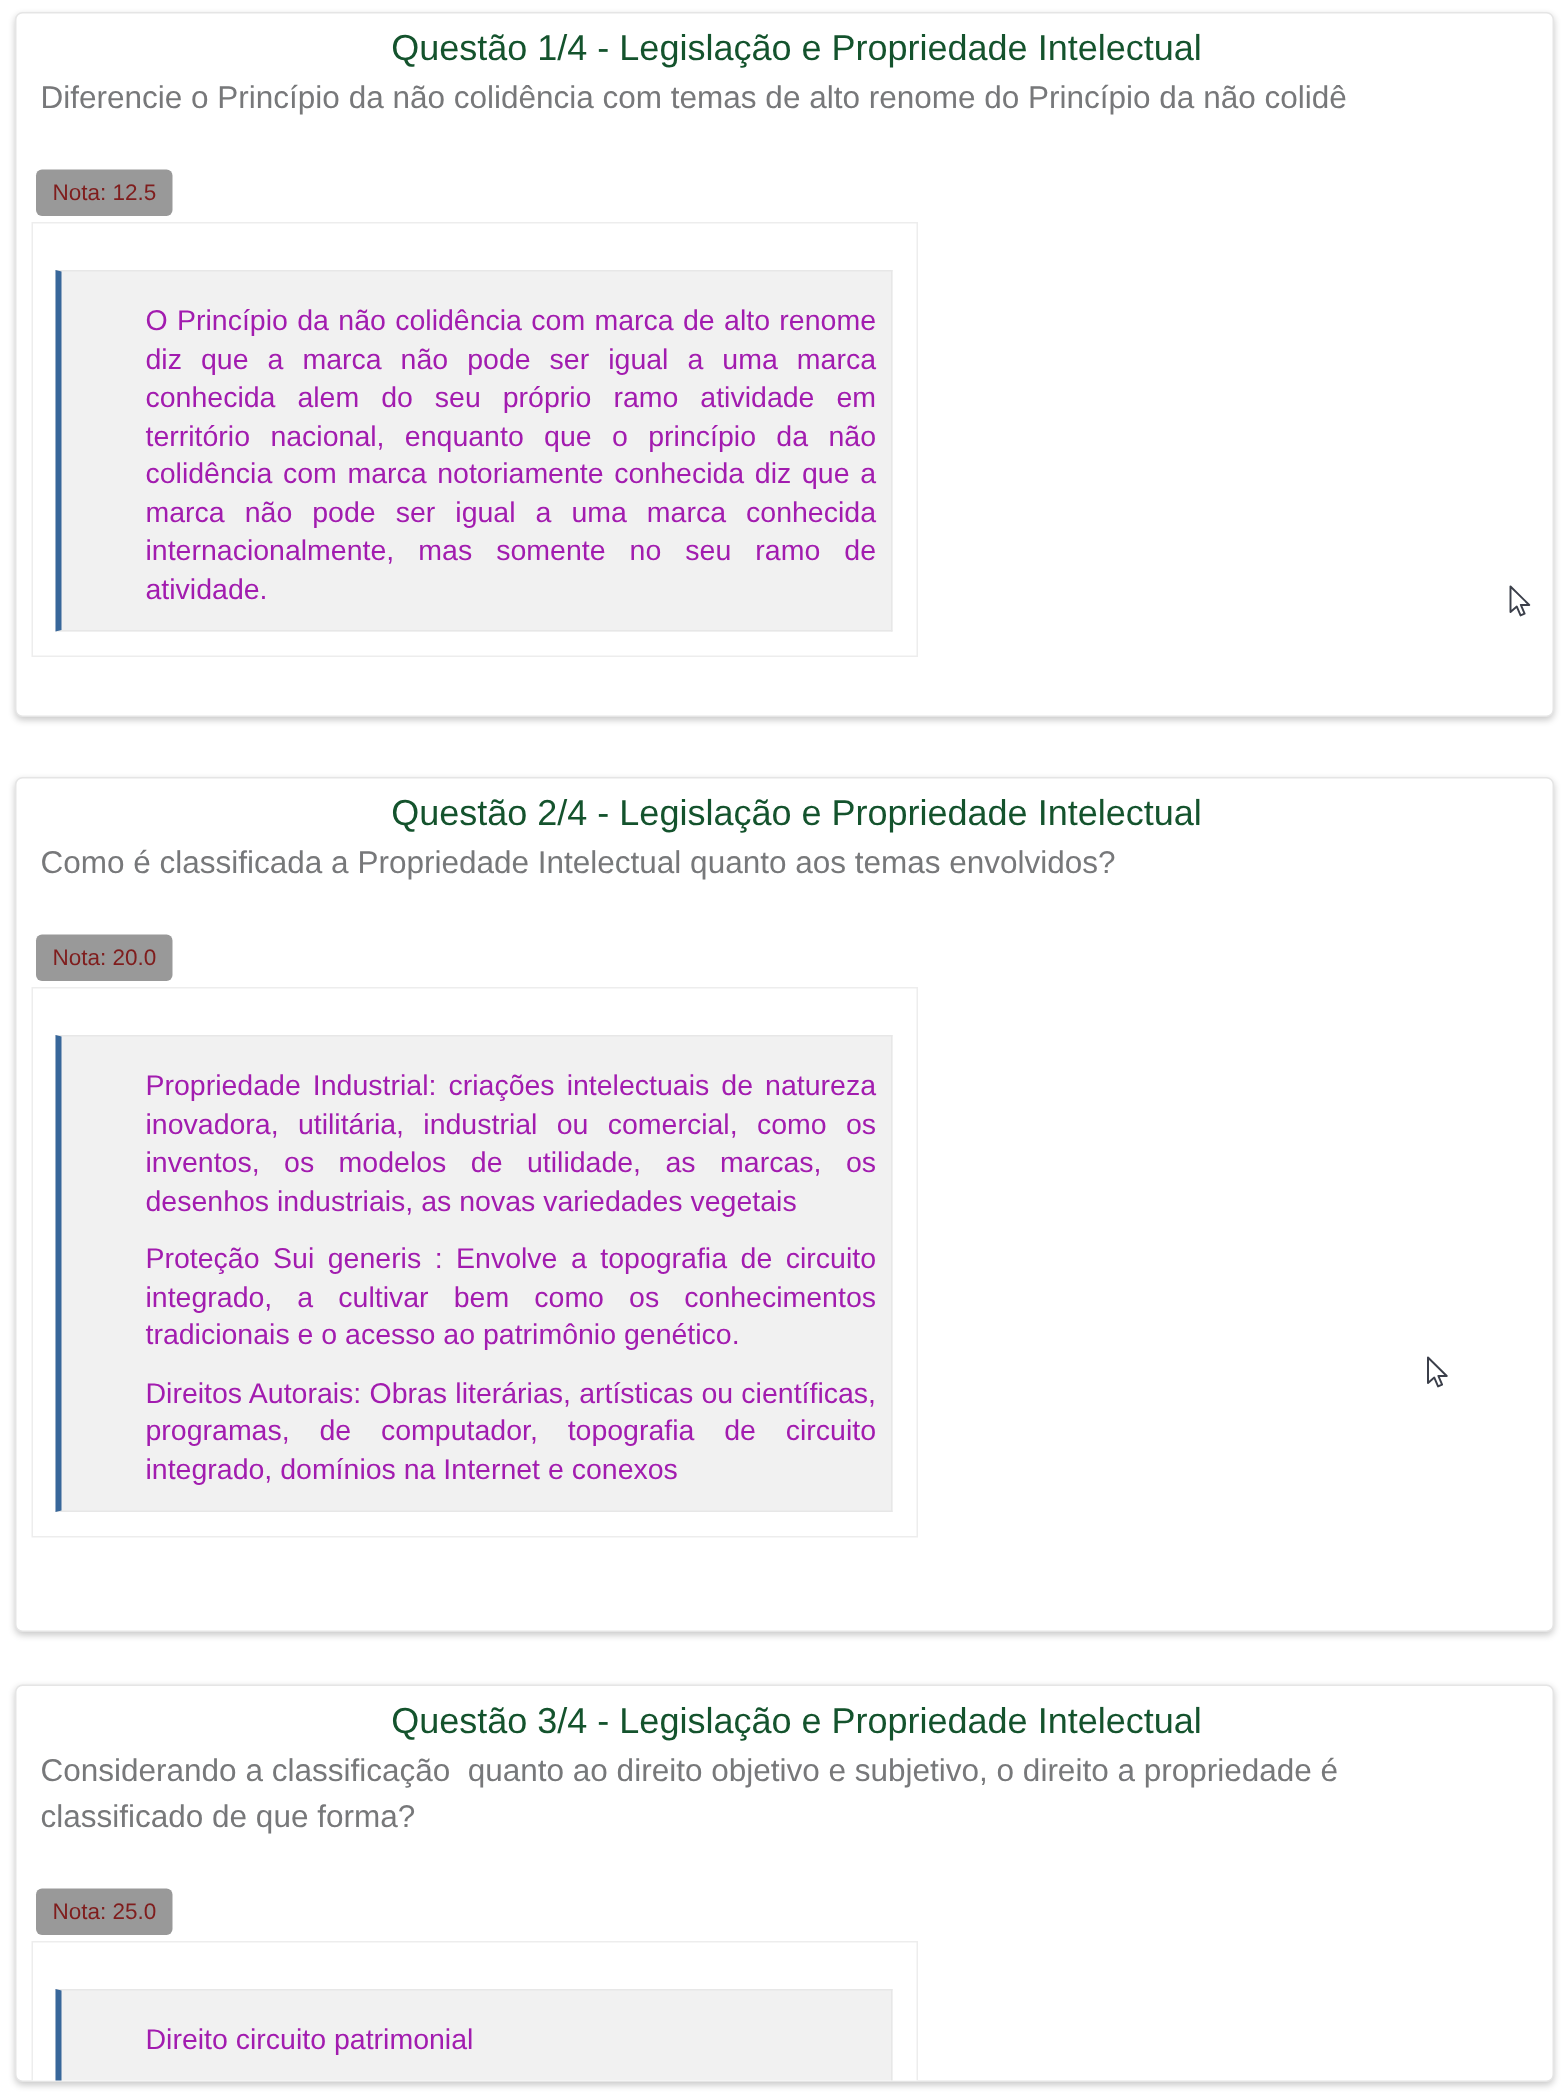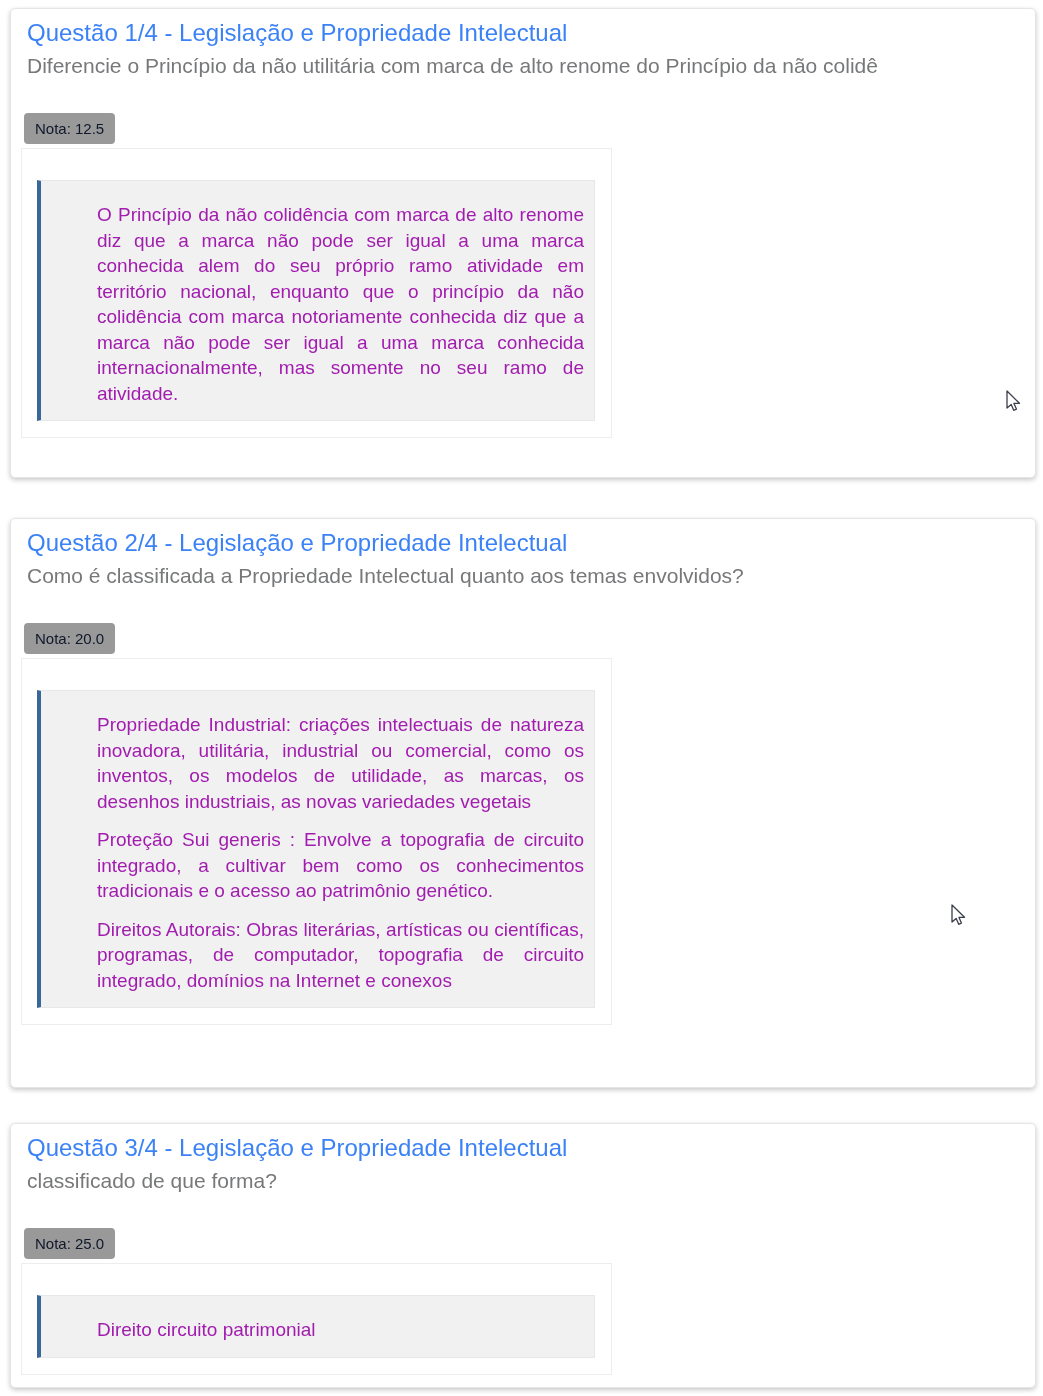--- a/index.html
+++ b/index.html
@@ -11,31 +11,31 @@
   .card{
     box-sizing:border-box;width:1026px;margin-left:10px;
     background:#fff;border:1px solid #e5e5e5;border-radius:5px;
     box-shadow:0 2px 5px rgba(0,0,0,.22);
     padding:10px 0 0 16px;overflow:hidden;position:relative;
   }
   .card-1{margin-top:8px;height:470px;}
   .card-2{margin-top:40px;height:570px;}
   .card-3{margin-top:35px;height:265px;}
   .q-title{
-    margin:0;font-size:24px;line-height:27px;font-weight:400;color:#3b82f6;
-    white-space:pre;overflow:hidden;
+    margin:0;font-size:24px;line-height:27px;font-weight:400;color:#14532d;
+    white-space:pre;overflow:hidden;text-align:center;
   }
   .q-text{margin-top:4px;}
   .q-line{
     font-size:21px;line-height:31px;color:#77787a;
     white-space:pre;overflow:hidden;width:1008px;
   }
   .nota-badge{
     display:inline-block;margin:32px 0 4px -3px;
-    background:#999999;color:#0f172a;
+    background:#999999;color:#7f1d1d;
     font-size:15px;line-height:19px;padding:6px 11px;border-radius:4px;
   }
   .answer-box{
     box-sizing:border-box;width:591px;margin-left:-6px;
     border:1px solid #ededed;background:#fff;
     padding:31px 15px 16px 15px;
   }
   .answer-quote{
     box-sizing:border-box;width:558px;margin:0;
     background:#f1f1f1;border:1px solid #e7e7e7;
@@ -48,21 +48,21 @@
   }
   .answer-quote p:last-child{margin-bottom:0;}
   .cursor{position:absolute;width:22px;height:24px;}
 </style>
 </head>
 <body>
 
 <section class="card card-1">
   <h2 class="q-title">Questão 1/4 - Legislação e Propriedade Intelectual</h2>
   <div class="q-text">
-    <div class="q-line">Diferencie o Princípio da não utilitária com marca de alto renome do Princípio da não colidê</div>
+    <div class="q-line">Diferencie o Princípio da não colidência com temas de alto renome do Princípio da não colidê</div>
   </div>
   <span class="nota-badge">Nota: 12.5</span>
   <div class="answer-box">
     <blockquote class="answer-quote">
       <p>O Princípio da não colidência com marca de alto renome diz que a marca não pode ser igual a uma marca conhecida alem do seu próprio ramo atividade em território nacional, enquanto que o princípio da não colidência com marca notoriamente conhecida diz que a marca não pode ser igual a uma marca conhecida internacionalmente, mas somente no seu ramo de atividade.</p>
     </blockquote>
   </div>
 </section>
 
 <section class="card card-2">
@@ -76,20 +76,21 @@
       <p>Propriedade Industrial: criações intelectuais de natureza inovadora, utilitária, industrial ou comercial, como os inventos, os modelos de utilidade, as marcas, os desenhos industriais, as novas variedades vegetais</p>
       <p>Proteção Sui generis : Envolve a topografia de circuito integrado, a cultivar bem como os conhecimentos tradicionais e o acesso ao patrimônio genético.</p>
       <p>Direitos Autorais: Obras literárias, artísticas ou científicas, programas, de computador, topografia de circuito integrado, domínios na Internet e conexos</p>
     </blockquote>
   </div>
 </section>
 
 <section class="card card-3">
   <h2 class="q-title">Questão 3/4 - Legislação e Propriedade Intelectual</h2>
   <div class="q-text">
+    <div class="q-line">Considerando a classificação  quanto ao direito objetivo e subjetivo, o direito a propriedade é</div>
     <div class="q-line">classificado de que forma?</div>
   </div>
   <span class="nota-badge">Nota: 25.0</span>
   <div class="answer-box">
     <blockquote class="answer-quote">
       <p>Direito circuito patrimonial</p>
     </blockquote>
   </div>
 </section>
 

